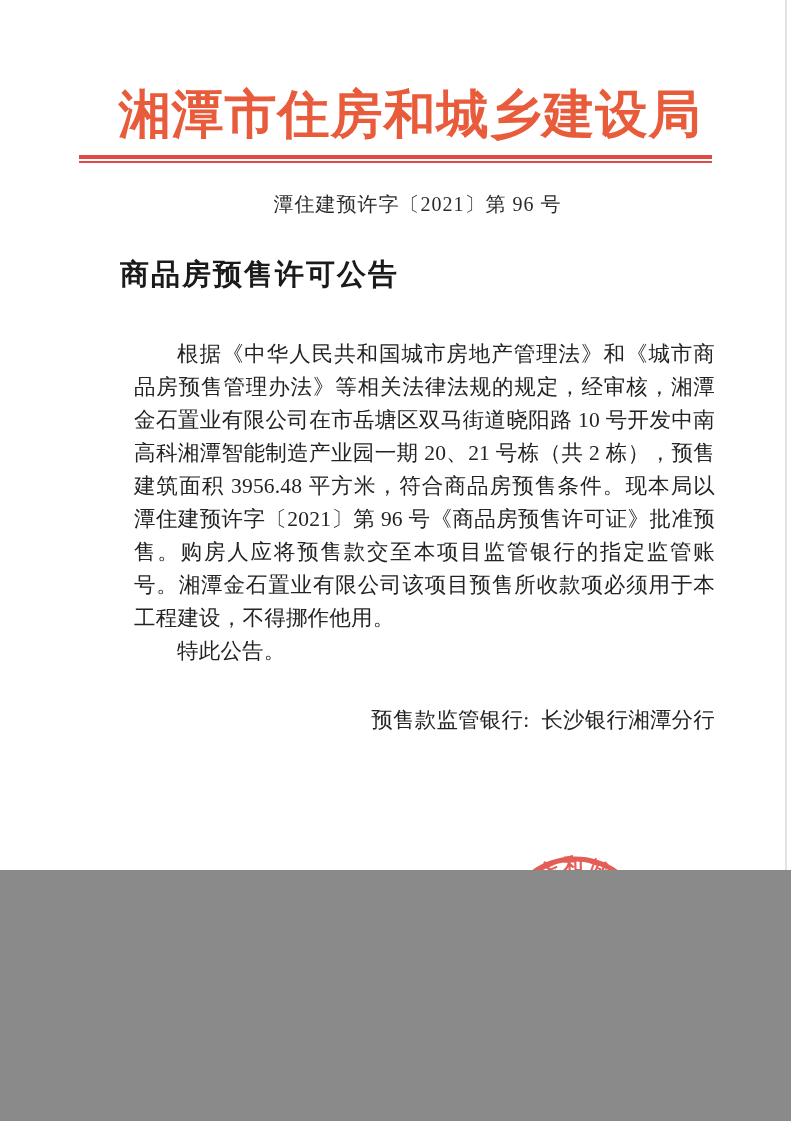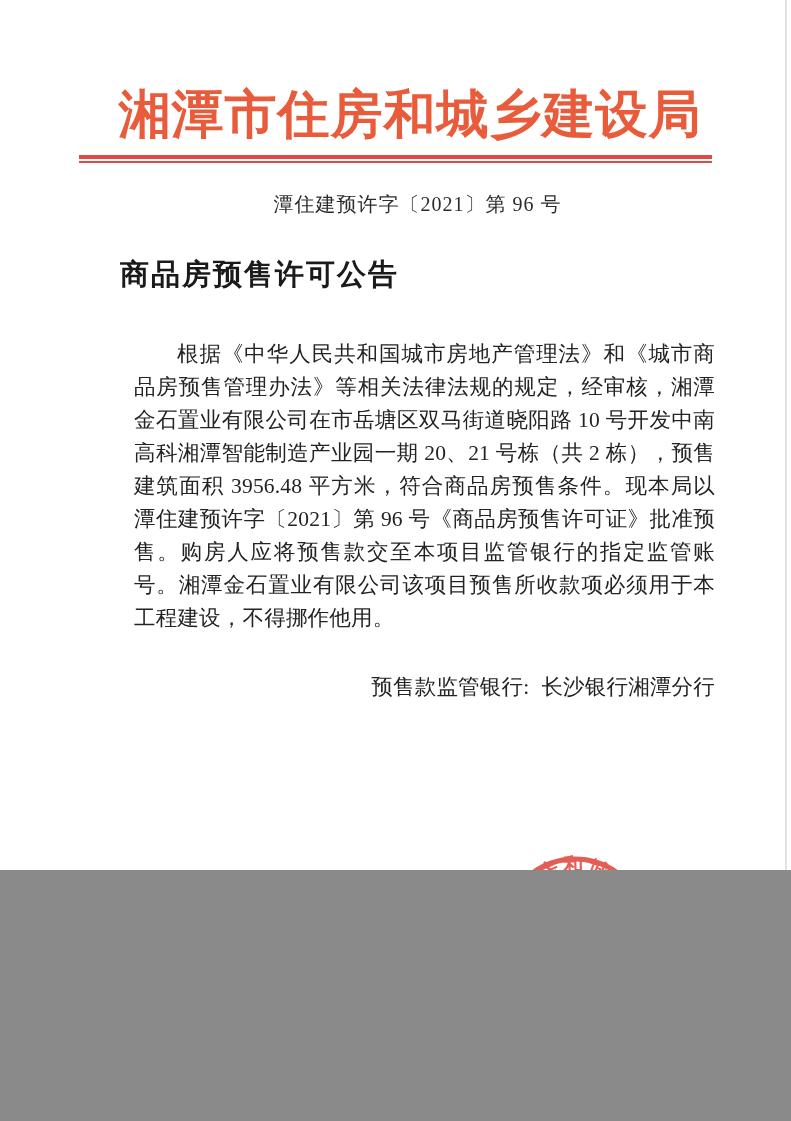--- a/index.html
+++ b/index.html
@@ -167,20 +167,21 @@
     <div class="rule-gap"></div>
     <div class="rule-thin"></div>
   </div>
 
   <div class="doc-number">潭住建预许字〔2021〕第 96 号</div>
 
   <h1 class="doc-title">商品房预售许可公告</h1>
 
   <div class="doc-body">
     <p>根据《中华人民共和国城市房地产管理法》和《城市商品房预售管理办法》等相关法律法规的规定，经审核，湘潭金石置业有限公司在市岳塘区双马街道晓阳路 10 号开发中南高科湘潭智能制造产业园一期 20、21 号栋（共 2 栋），预售建筑面积 3956.48 平方米，符合商品房预售条件。现本局以潭住建预许字〔2021〕第 96 号《商品房预售许可证》批准预售。购房人应将预售款交至本项目监管银行的指定监管账号。湘潭金石置业有限公司该项目预售所收款项必须用于本工程建设，不得挪作他用。</p>
+    <p>特此公告。</p>
 
     <div class="bank-block">
       <p><span>预售款监管银行:</span><span class="bank-value">长沙银行湘潭分行</span></p>
     </div>
   </div>
 
   <div class="signature-agency">湘潭市住房和城乡建设局</div>
 
   <div class="signature-date">2021 年 10 月 21 日</div>
 

